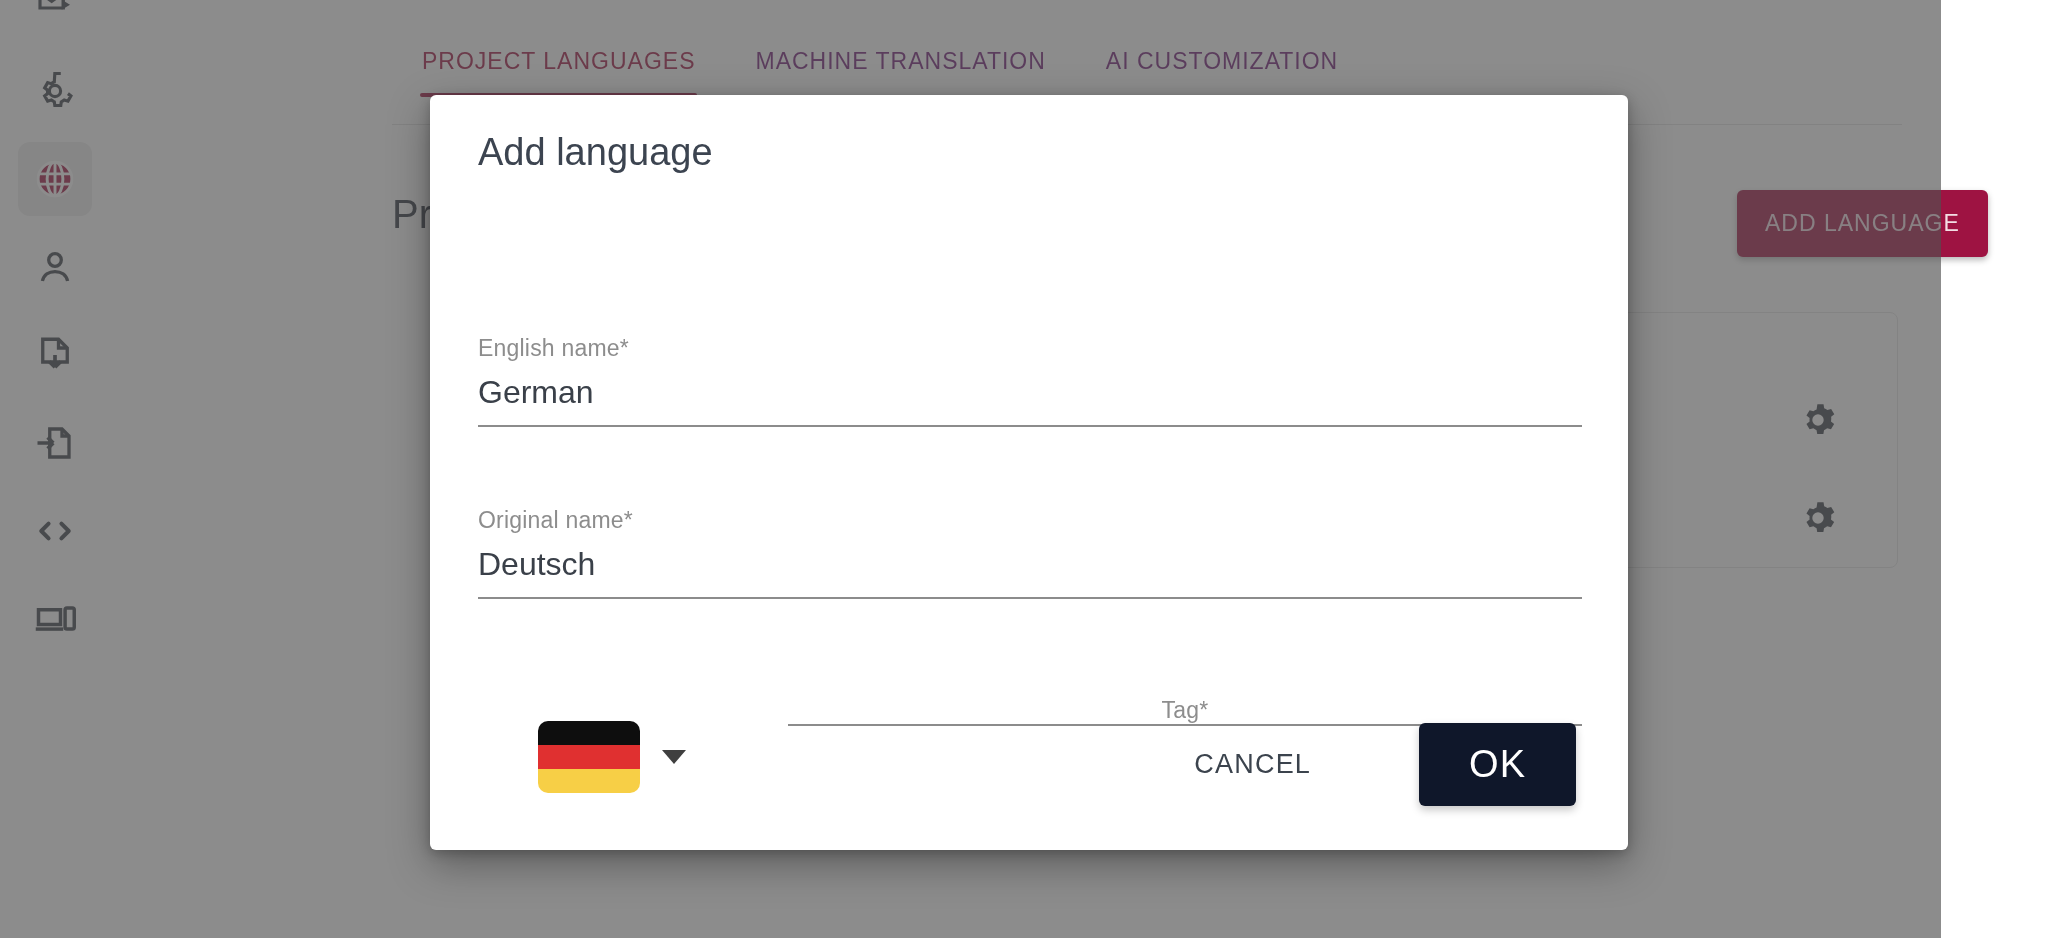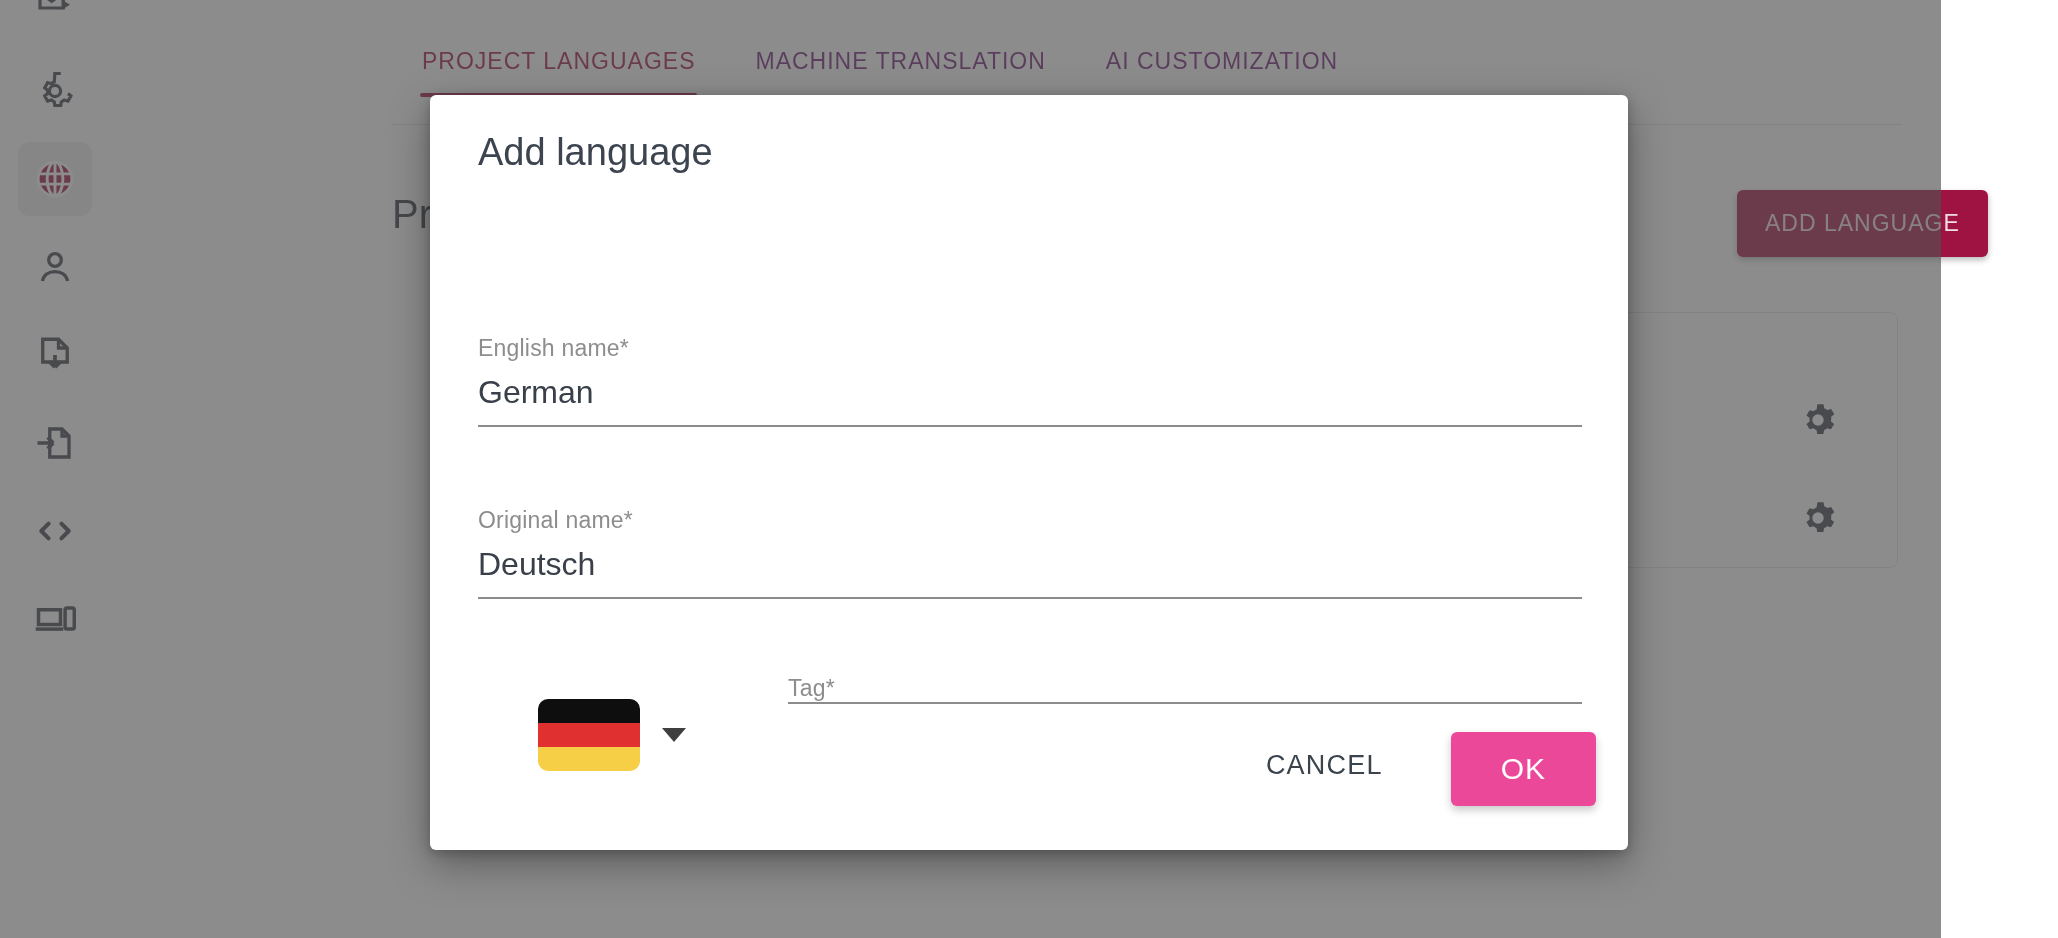--- a/index.html
+++ b/index.html
@@ -119,50 +119,51 @@
   .f-value {
     margin-top:12px; font-size:32px; color:#3a4049;
     padding-bottom:14px;
   }
   .f-underline { height:2px; background:#8c8c8c; }
 
   #field-english { top:240px; width:1104px; }
   #field-original { top:412px; width:1104px; }
 
   .flag-tag-row {
-    position:absolute; left:48px; top:580px; width:1104px;
-    display:flex; align-items:flex-start;
+    position:absolute; left:48px; top:602px; width:1104px;
+    display:flex; align-items:flex-start;text-align:center;
   }
   .flag-select {
     display:flex; align-items:center; margin-left:60px; margin-top:24px;
   }
   .flag-big {
     width:102px; height:72px; border-radius:10px; overflow:hidden;
   }
   .caret {
     width:0; height:0; margin-left:22px;
     border-left:12px solid transparent; border-right:12px solid transparent;
     border-top:14px solid #3f3f3f;
   }
   #field-tag { margin-left:102px; flex:1; }
 
   .actions {
-    position:absolute; right:32px; bottom:44px;
-    display:flex; align-items:flex-start; gap:0;
+    position:absolute; right:52px; bottom:44px;
+    display:flex; align-items:center; gap:12px;
   }
   .btn-cancel {
     background:transparent; border:none;
     font-size:27px; letter-spacing:1.2px; color:#3b434d;
     padding:18px 26px; margin-right:42px;
   }
   .btn-ok {
-    background:#ec4899; border:none; color:#ffffff;
-    font-size:30px; letter-spacing:1px;
+    background:#0f172a; border:none; color:#ffffff;
+    font-size:38px; letter-spacing:1px;
     padding:20px 50px; border-radius:6px;
     box-shadow:0 4px 8px rgba(0,0,0,.22);
+    margin-left:28px;
   }
 </style>
 </head>
 <body>
 
 <div id="app">
 
   <div class="bg-layer">
 
     <div class="sidebar">

